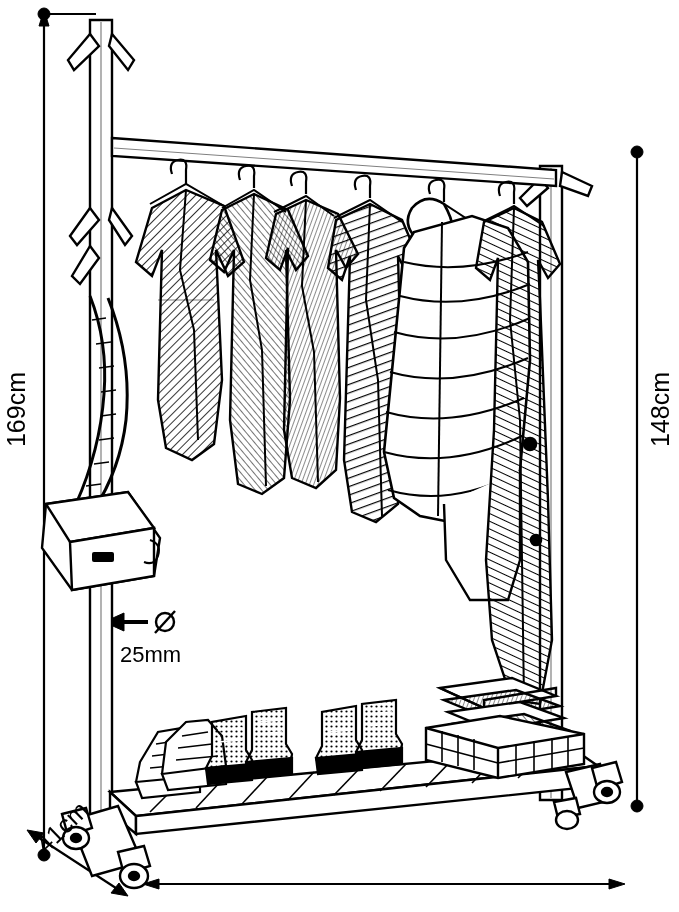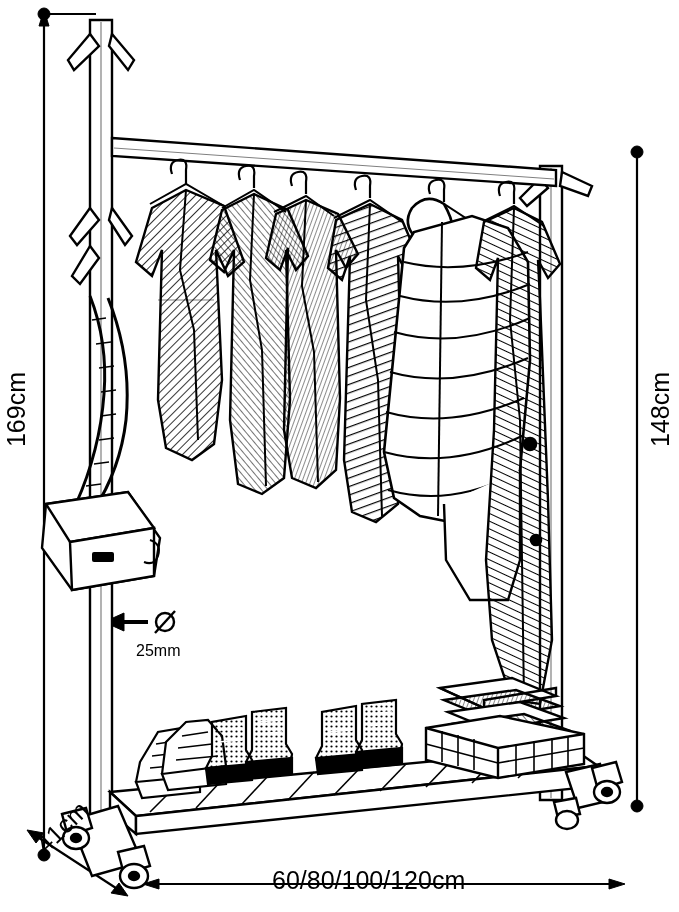--- a/index.html
+++ b/index.html
@@ -49,23 +49,23 @@
     font-size: 25px;
     transform: rotate(-44deg);
     transform-origin: left top;
   }
   #label-width {
     left: 272px;
     top: 866px;
     font-size: 25px;
   }
   #label-diameter {
-    left: 136px;
+    left: 120px;
     top: 642px;
-    font-size: 16px;
+    font-size: 22px;
   }
 </style>
 </head>
 <body>
 
 <div id="diagram-root">
 
   <svg width="679" height="912" viewBox="0 0 679 912" xmlns="http://www.w3.org/2000/svg">
     <defs>
       <pattern id="hatchA" width="6" height="6" patternTransform="rotate(45)" patternUnits="userSpaceOnUse">
@@ -314,17 +314,16 @@
     </g>
   </svg>
 
   
   <div class="dim-label vertical-text" id="label-height-left">169cm</div>
 
   <div class="dim-label vertical-text" id="label-height-right">148cm</div>
 
   <div class="dim-label" id="label-depth">41cm</div>
 
-  <div class="dim-label" id="label-width">60/80/100/120cm</div>
 
   <div class="dim-label" id="label-diameter">25mm</div>
 
 </div>
 
 </body></html>

